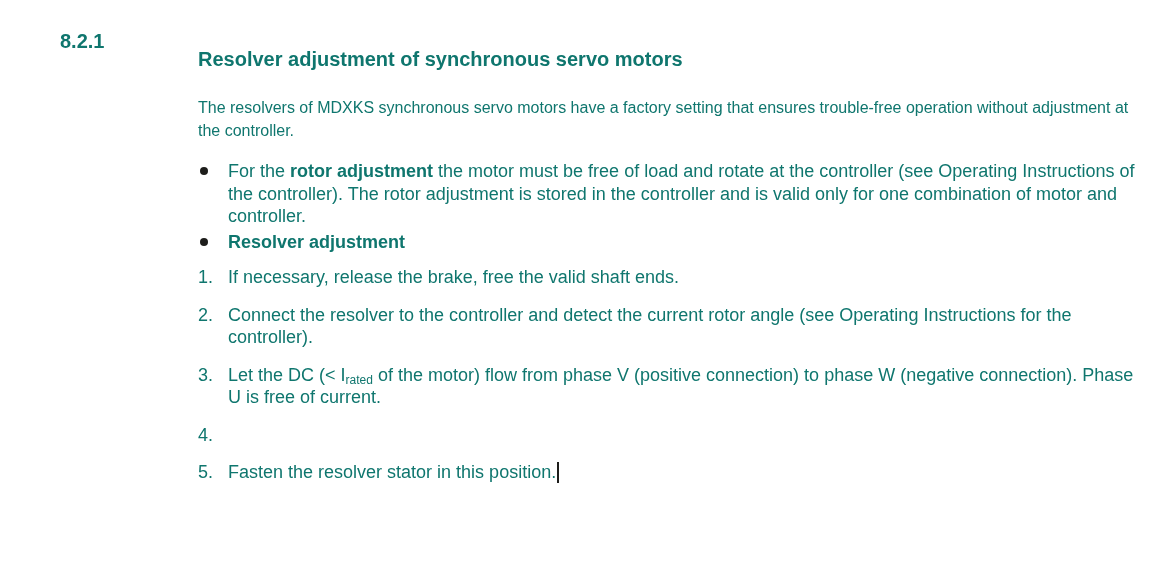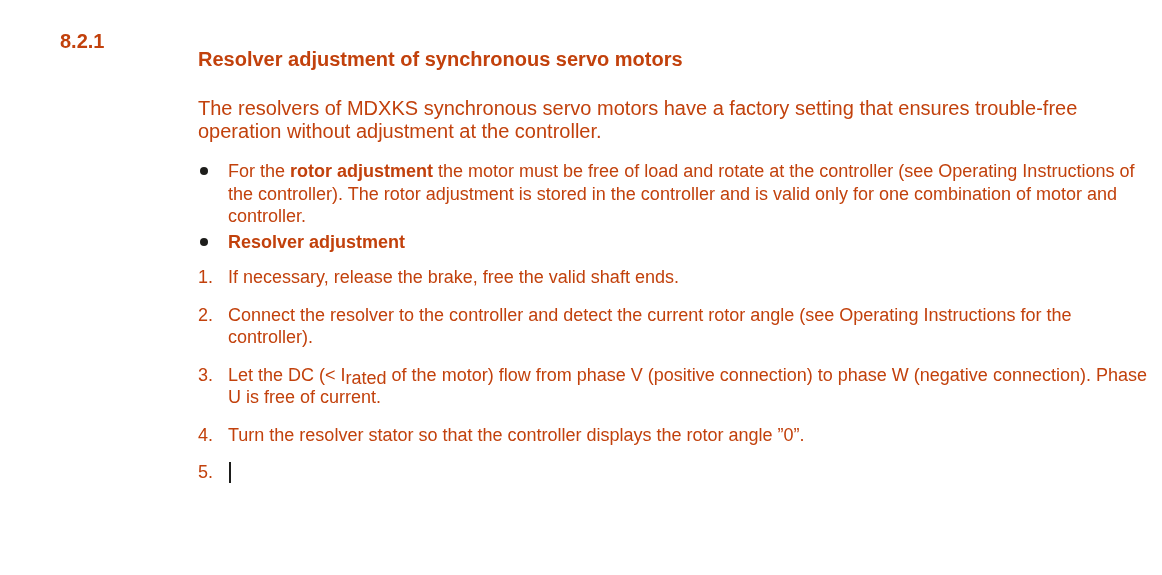--- a/index.html
+++ b/index.html
@@ -5,21 +5,21 @@
   html, body { margin: 0; padding: 0; }
   body {
     width: 1162px; height: 575px;
     background: #ffffff;
     font-family: "Liberation Sans", sans-serif;
   }
   .page {
     position: relative;
     width: 1162px; height: 575px;
     background: #ffffff;
-    color: #c2410c;
+    color: #0f766e;
     overflow: hidden;
   }
   .section-number {
     position: absolute;
     left: 60px; top: 29px;
     font-size: 20px;
     font-weight: bold;
     line-height: 24px;
   }
   .content {
@@ -28,21 +28,21 @@
     width: 952px;
   }
   .section-title {
     margin: 0;
     font-size: 20px;
     font-weight: bold;
     line-height: 24px;
   }
   .para {
     margin: 0;
-    font-size: 20px;
+    font-size: 16px;
     line-height: 22.5px;
   }
   .para-1 { margin-top: 26px; }
   .para-2 { margin-top: 18px; }
 
   ul.bullet-list {
     list-style: none;
     margin: 18px 0 0 0;
     padding: 0;
   }
@@ -75,21 +75,21 @@
     display: flex;
     font-size: 18px;
     line-height: 22.5px;
   }
   .step + .step { margin-top: 15px; }
   .step-num {
     flex: 0 0 30px;
     width: 30px;
   }
   sub.isub {
-    font-size: 18px;
+    font-size: 12px;
     line-height: 0;
     position: relative;
     top: 3px;
     vertical-align: baseline;
   }
   .caret {
     display: inline-block;
     width: 2px; height: 21px;
     background: #1d1d1b;
     margin-left: 1px;
@@ -133,22 +133,21 @@
       <li class="step">
         <span class="step-num">2.</span>
         <span class="step-text"><span>Connect the resolver to the controller and detect the current rotor angle (see Operating Instructions for the controller).</span></span>
       </li>
       <li class="step">
         <span class="step-num">3.</span>
         <span class="step-text"><span>Let the DC (&lt; I</span><sub class="isub">rated</sub><span> of the motor) flow from phase V (positive connection) to phase W (negative connection). Phase U is free of current.</span></span>
       </li>
       <li class="step">
         <span class="step-num">4.</span>
-        <span class="step-text"><span>Turn the resolver stator so that the controller displays the rotor angle ”0”.</span></span>
       </li>
       <li class="step">
         <span class="step-num">5.</span>
-        <span class="step-text"><span class="caret"></span></span>
+        <span class="step-text"><span>Fasten the resolver stator in this position.</span><span class="caret"></span></span>
       </li>
     </ol>
 
   </div>
 </div>
 
 </body></html>

